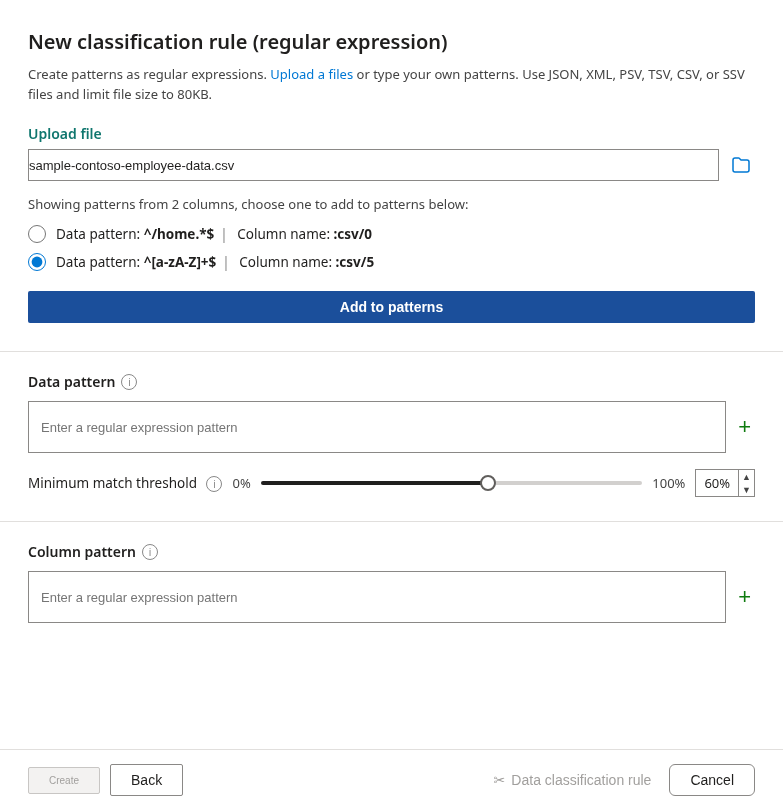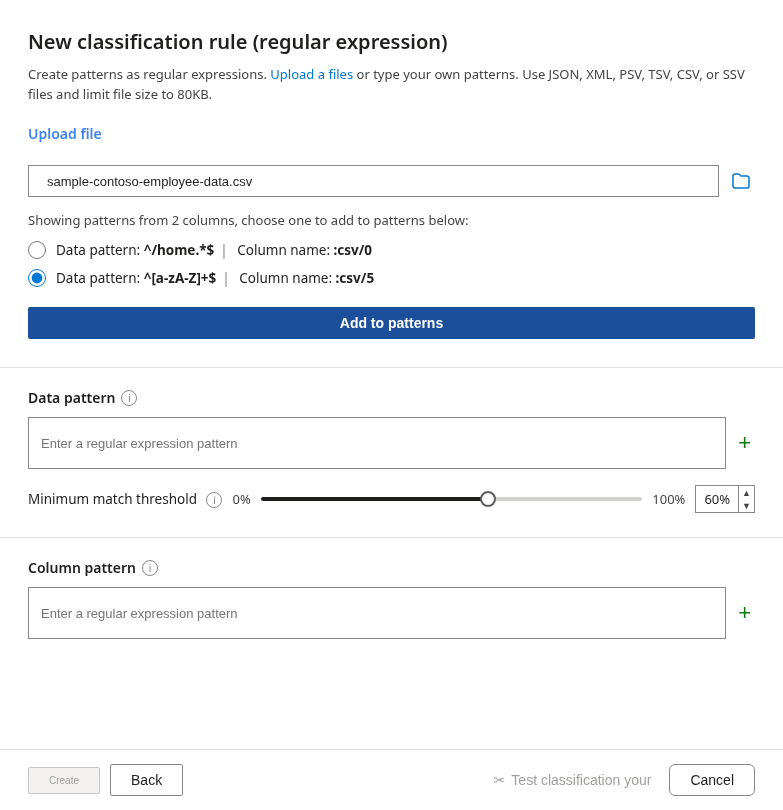--- a/index.html
+++ b/index.html
@@ -30,33 +30,33 @@
       margin-bottom: 20px;
       line-height: 1.5;
     }
     .description a, .description span.link {
       color: #0078d4;
       text-decoration: none;
     }
     .section-label {
       font-size: 14px;
       font-weight: 600;
-      margin-bottom: 22px;
-      color: #3b82f6;
+      margin-bottom: 6px;
+      color: #0f766e;
     }
     .upload-row {
       display: flex;
       align-items: center;
       gap: 8px;
       margin-bottom: 14px;
     }
     .file-input {
       flex: 1;
       border: 1px solid #8a8886;
-      padding: 6px 18px;
+      padding: 6px 0;
       font-size: 13px;
       color: #201f1e;
       background: #fff;
       outline: none;
       height: 32px;
     }
     .folder-icon-btn {
       background: none;
       border: none;
       cursor: pointer;
@@ -375,16 +375,16 @@
     <button class="plus-btn">+</button>
   </div>
 </div>
 
 <div class="bottom-bar">
   <button class="btn-create">Create</button>
   <button class="btn-back">Back</button>
   <div class="spacer"></div>
   <button class="test-btn">
     <span class="test-icon">✂</span>
-    <span>Test classification your</span>
+    <span>Data classification rule</span>
   </button>
   <button class="btn-cancel">Cancel</button>
 </div>
 
 </body></html>

